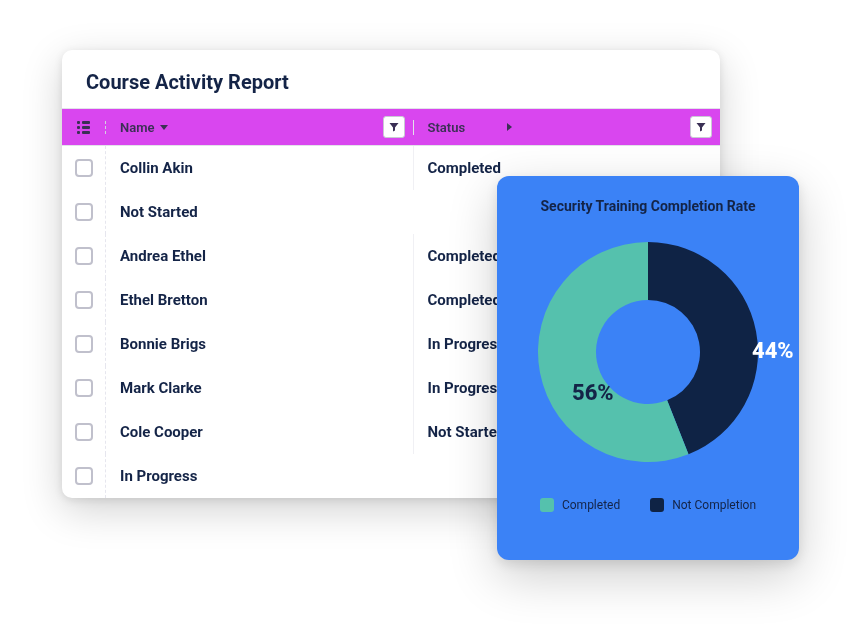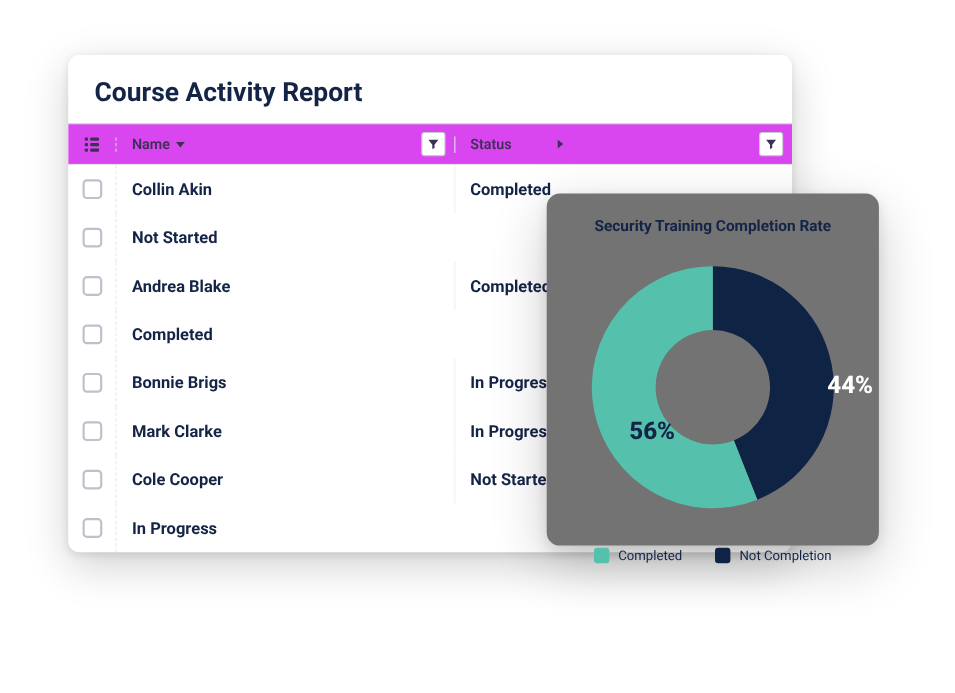--- a/index.html
+++ b/index.html
@@ -17,21 +17,21 @@
     position: absolute;
     left: 62px;
     top: 50px;
     width: 658px;
     background: #fff;
     border-radius: 10px;
     box-shadow: 0 12px 40px rgba(0,0,0,0.18), 0 2px 8px rgba(0,0,0,0.10);
     overflow: hidden;
   }
   .report-title {
-    font-size: 24px;
+    font-size: 20px;
     font-weight: 700;
     color: #142447;
     padding: 20px 24px 14px 24px;
   }
   .table {
     width: 100%;
     display: flex;
     flex-direction: column;
   }
   .thead {
@@ -140,22 +140,22 @@
     background: #fff;
     cursor: pointer;
   }
 
   
   .chart-card {
     position: absolute;
     left: 497px;
     top: 176px;
     width: 302px;
-    height: 320px;
-    background: #737373;
+    height: 384px;
+    background: #3b82f6;
     border-radius: 12px;
     box-shadow: 0 16px 50px rgba(0,0,0,0.20), 0 4px 12px rgba(0,0,0,0.10);
     padding: 22px 20px 18px 20px;
     display: flex;
     flex-direction: column;
     align-items: center;
   }
   .chart-title {
     font-size: 14px;
     font-weight: 700;
@@ -255,29 +255,32 @@
           </div>
           <div class="col-status">
             <span>Not Started</span>
           </div>
         </div>
         <div class="trow">
           <div class="col-check">
             <div class="checkbox"></div>
           </div>
           <div class="col-name">
-            <span>Andrea Blake</span>
+            <span>Andrea Ethel</span>
           </div>
           <div class="col-status">
             <span>Completed</span>
           </div>
         </div>
         <div class="trow">
           <div class="col-check">
             <div class="checkbox"></div>
+          </div>
+          <div class="col-name">
+            <span>Ethel Bretton</span>
           </div>
           <div class="col-status">
             <span>Completed</span>
           </div>
         </div>
         <div class="trow">
           <div class="col-check">
             <div class="checkbox"></div>
           </div>
           <div class="col-name">

